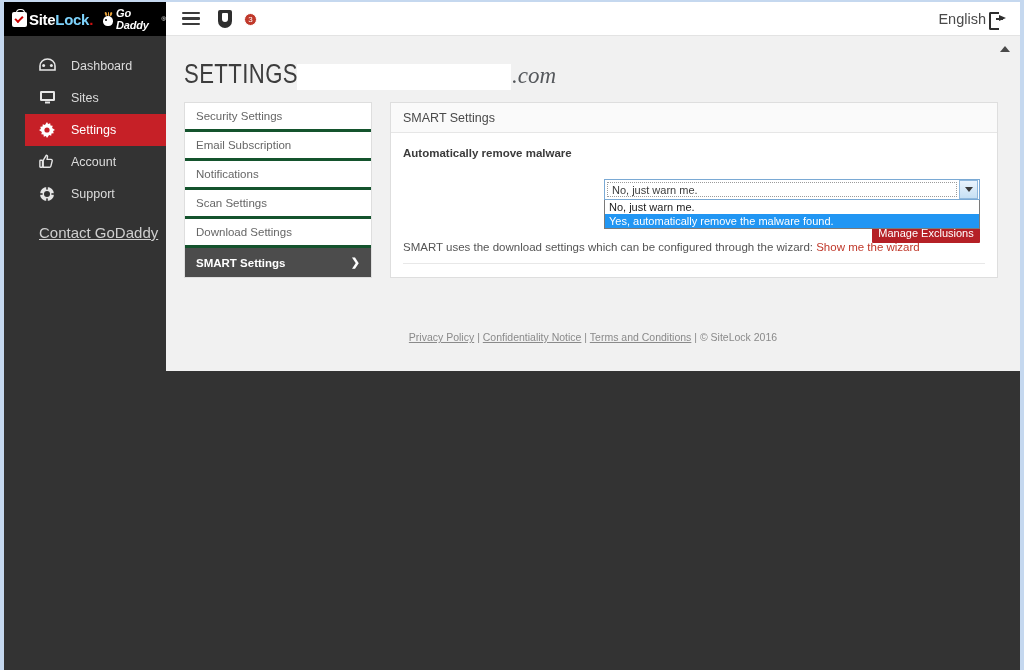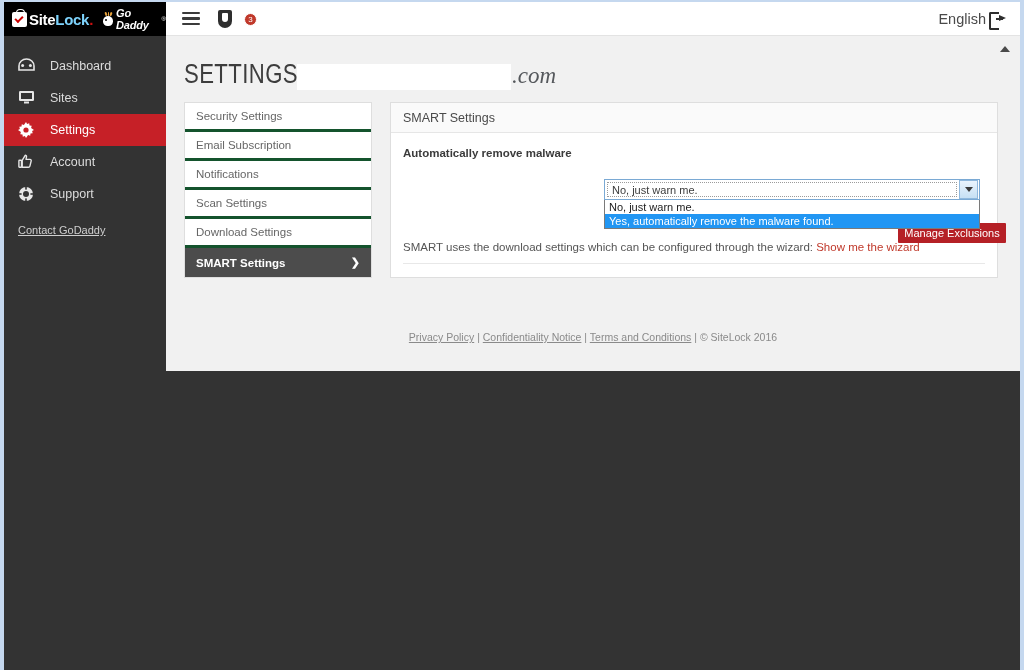--- a/index.html
+++ b/index.html
@@ -79,21 +79,21 @@
     height: 32px; display: flex; align-items: center;
     color: #dcdcdc; font-size: 12.5px; cursor: pointer;
     padding-left: 14px;
   }
   .nav-item.active { background:#c62027; color:#ffffff; }
   .nav-ico { width: 26px; height:16px; flex:none; position:relative; }
   .nav-label { padding-left: 6px; }
 
   .contact-link {
     margin-top: 14px; padding-left: 14px;
-    font-size: 11px; color:#cfcfcf;
+    font-size: 15px; color:#cfcfcf;
     text-decoration: underline; cursor:pointer; display:inline-block;
   }
 
   
   #page {
     position: absolute; left: 166px; top: 2px;
     width: 854px; height: 369px;
     background: #f1f1f1;
   }
   #topbar {
@@ -209,21 +209,21 @@
     font-size:11.5px; font-weight:bold; color:#3b3b3b;
   }
 
   
   .btn {
     position:absolute; background:#b52026; color:#ffffff;
     font-size:11px; height:20px; line-height:20px;
     text-align:center; cursor:pointer; border-radius:1px;
   }
   .btn-save { left:213px; top:76px; width:56px; }
-  .btn-manage { left:507px; top:90px; width:108px; }
+  .btn-manage { left:481px; top:90px; width:108px; }
 
   
   .dd-wrap { position:absolute; left:213px; top:46px; width:376px; }
   .dd-control {
     height:21px; background:#ffffff;
     border:1px solid #7aa9d4; display:flex; align-items:center;
     position:relative; z-index:3;
   }
   .dd-text {
     flex:1; margin:2px; height:15px; line-height:15px;
@@ -291,21 +291,21 @@
               <i></i>
               <i></i>
             </span>
           <span class="head"></span>
         </span>
         <span class="gd-txt">Go Daddy</span>
         <span class="gd-tm">®</span>
       </span>
     </div>
 
-    <div style="padding-top:14px;">
+    <div style="padding-top:14px;margin-left:21px;">
       
       <div class="nav-item">
         <span class="nav-ico">
           <svg width="17" height="14" viewBox="0 0 17 14">
             <path d="M8.5 1C4.4 1 1 4.1 1 8v4h15V8c0-3.9-3.4-7-7.5-7z" fill="none" stroke="#e6e6e6" stroke-width="1.6"></path>
             <circle cx="4.6" cy="7.6" r="1.5" fill="#e6e6e6"></circle>
             <circle cx="12.4" cy="7.6" r="1.5" fill="#e6e6e6"></circle>
           </svg>
         </span>
         <span class="nav-label">Dashboard</span>

